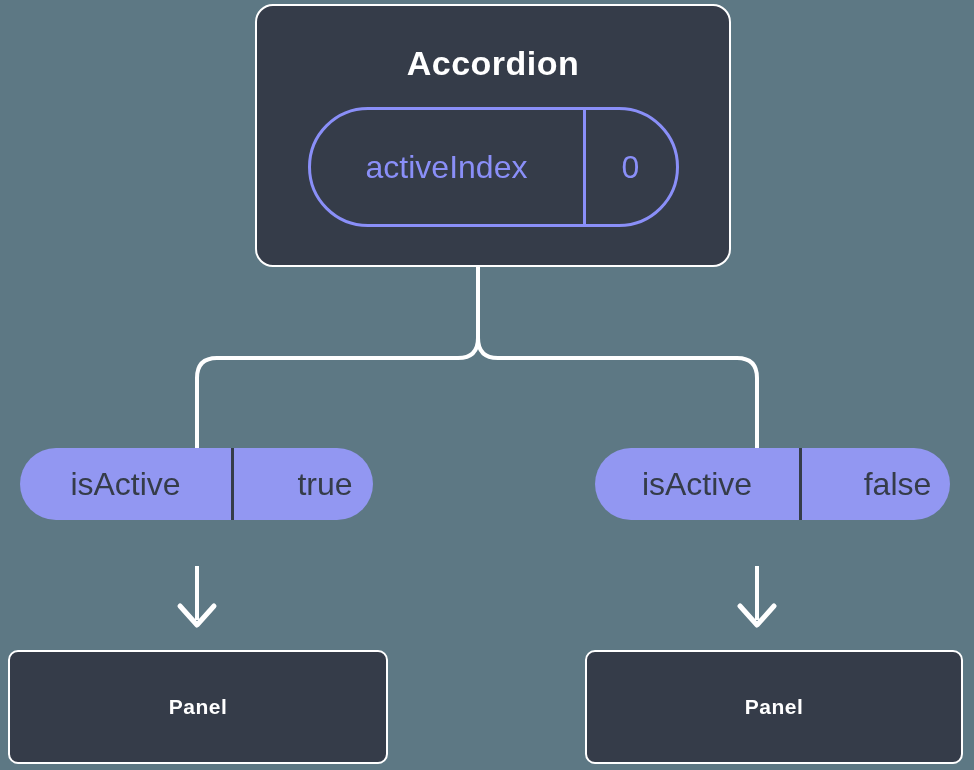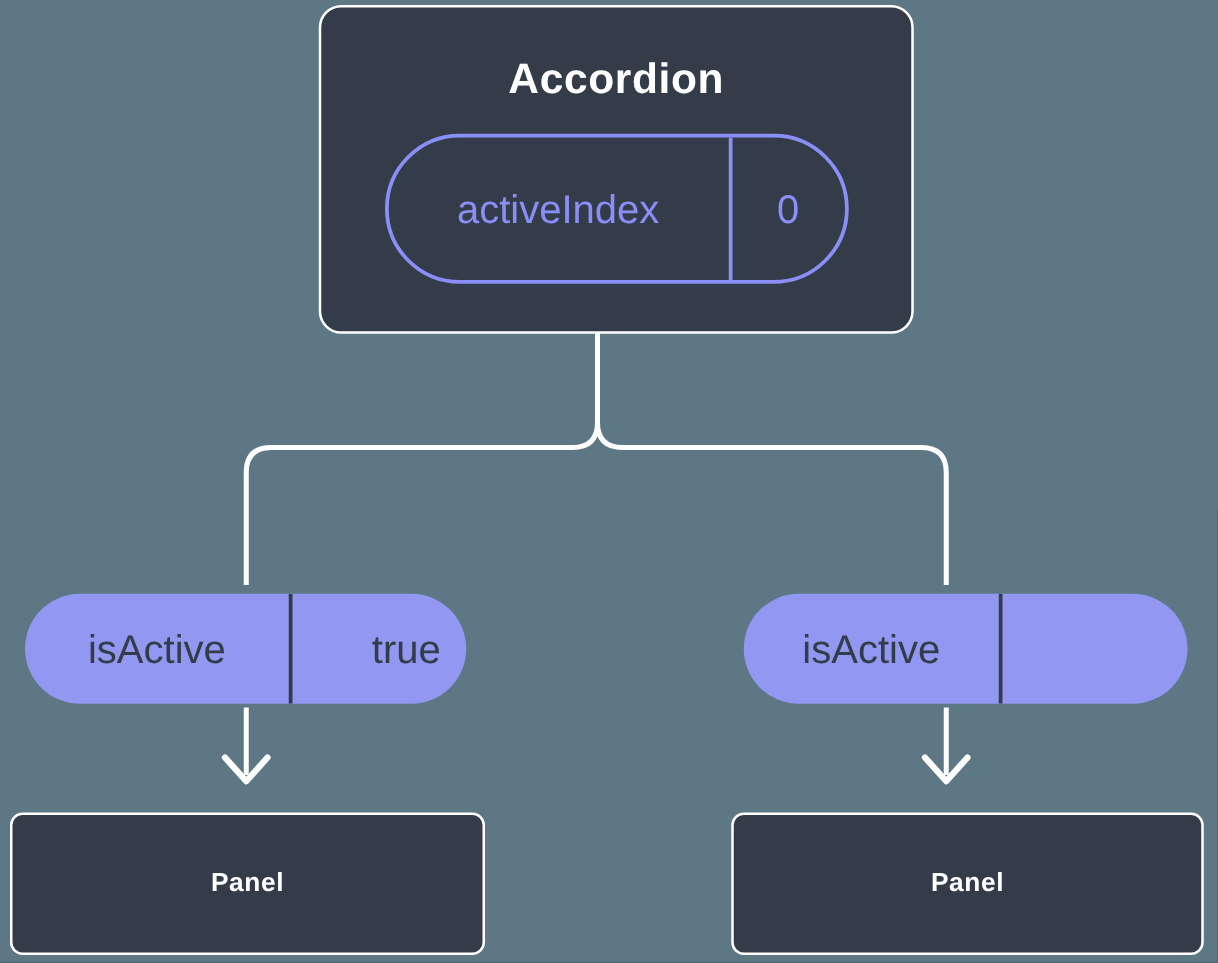--- a/index.html
+++ b/index.html
@@ -72,22 +72,22 @@
     color: var(--accent-purple, #8a8ff8);
     background: transparent;
   }
   .pill-outline .pill-name  { width: 272px; }
   .pill-outline .pill-value { flex: 1; }
   .pill-outline .pill-divider { background: var(--accent-purple, #8a8ff8); }
 
   
   .pill-filled {
     position: absolute;
-    top: 475px;
-    height: 88px;
+    top: 448px;
+    height: 72px;
     background: var(--pill-fill, #9297f2);
     color: var(--pill-text, #353c49);
   }
   .pill-filled .pill-divider { background: var(--pill-text, #353c49); }
   .pill-filled .pill-value { flex: 1; padding-left: 43px; }
 
   .pill-left  { left: 20px;  width: 353px; }
   .pill-left  .pill-name { width: 211px; }
 
   .pill-right { left: 595px; width: 355px; }
@@ -134,20 +134,21 @@
 
   <div class="pill pill-filled pill-left">
     <div class="pill-name">isActive</div>
     <div class="pill-divider"></div>
     <div class="pill-value">true</div>
   </div>
 
   <div class="pill pill-filled pill-right">
     <div class="pill-name">isActive</div>
     <div class="pill-divider"></div>
+    <div class="pill-value">false</div>
   </div>
 
   <div class="node panel panel-left">
     <span>Panel</span>
   </div>
   <div class="node panel panel-right">
     <span>Panel</span>
   </div>
 
 </div>

